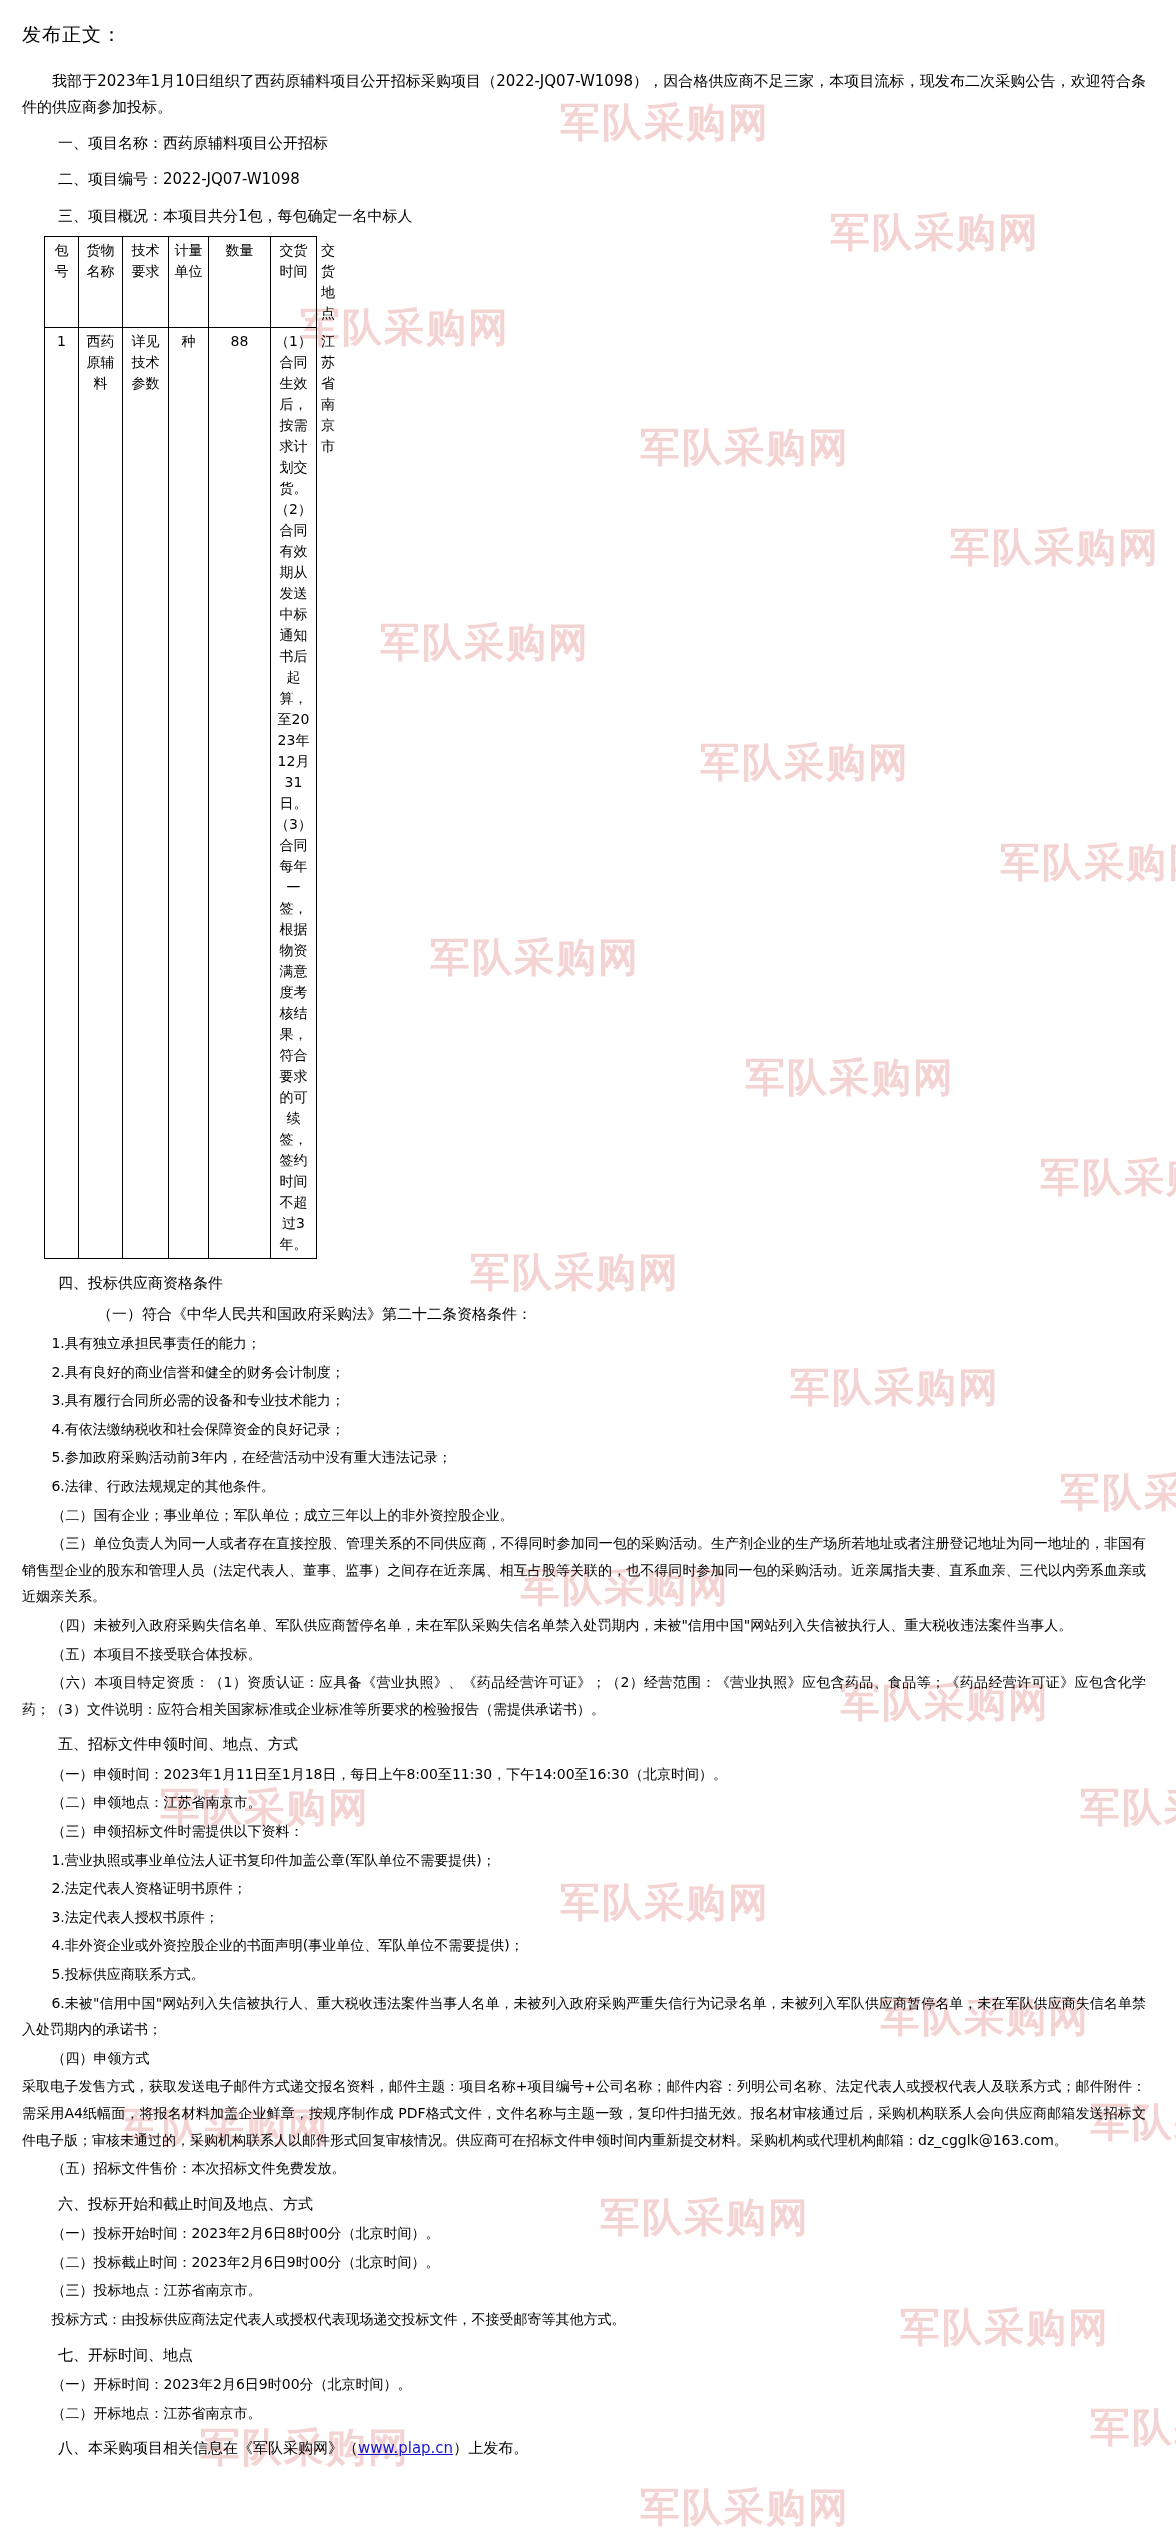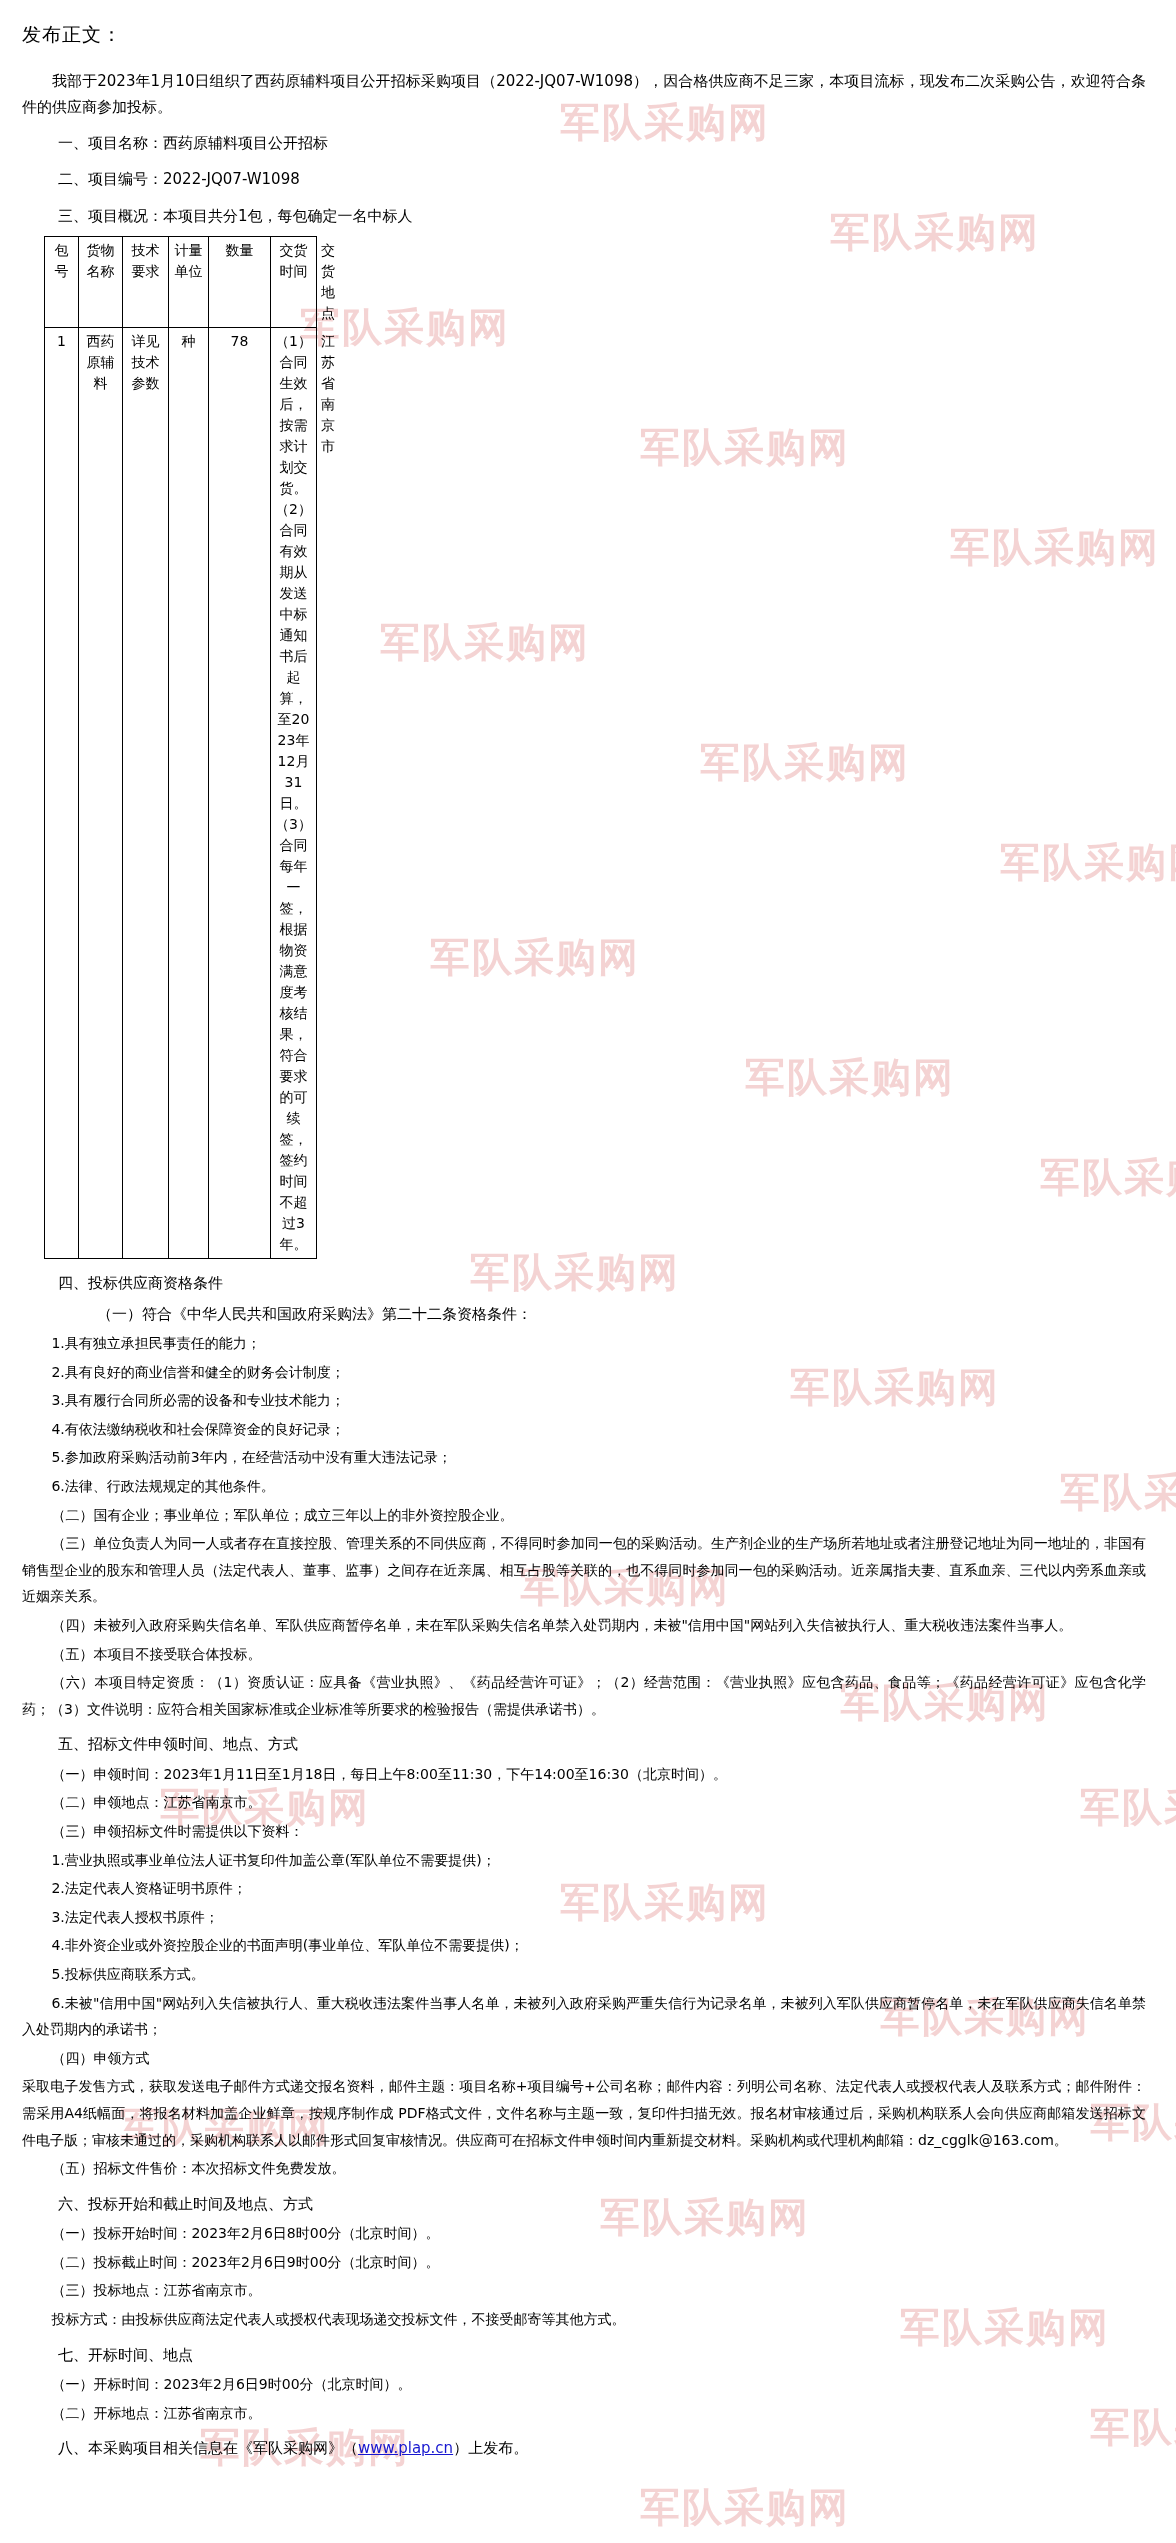--- a/index.html
+++ b/index.html
@@ -162,21 +162,21 @@
           <th class="h">交货时间</th>
           <th class="h">交货地点</th>
         </tr>
       </thead>
       <tbody>
         <tr>
           <td>1</td>
           <td>西药原辅料</td>
           <td>详见技术参数</td>
           <td>种</td>
-          <td>78</td>
+          <td>88</td>
           <td class="deliv">（1）合同生效后，按需求计划交货。（2）合同有效期从发送中标通知书后起算，至2023年12月31日。（3）合同每年一签，根据物资满意度考核结果，符合要求的可续签，签约时间不超过3年。</td>
           <td class="place">江苏省南京市</td>
         </tr>
       </tbody>
     </table>
 
     <p class="lvl1">四、投标供应商资格条件</p>
     <p class="lvl3">（一）符合《中华人民共和国政府采购法》第二十二条资格条件：</p>
     <p class="lvl2b">1.具有独立承担民事责任的能力；</p>
     <p class="lvl2b">2.具有良好的商业信誉和健全的财务会计制度；</p>

